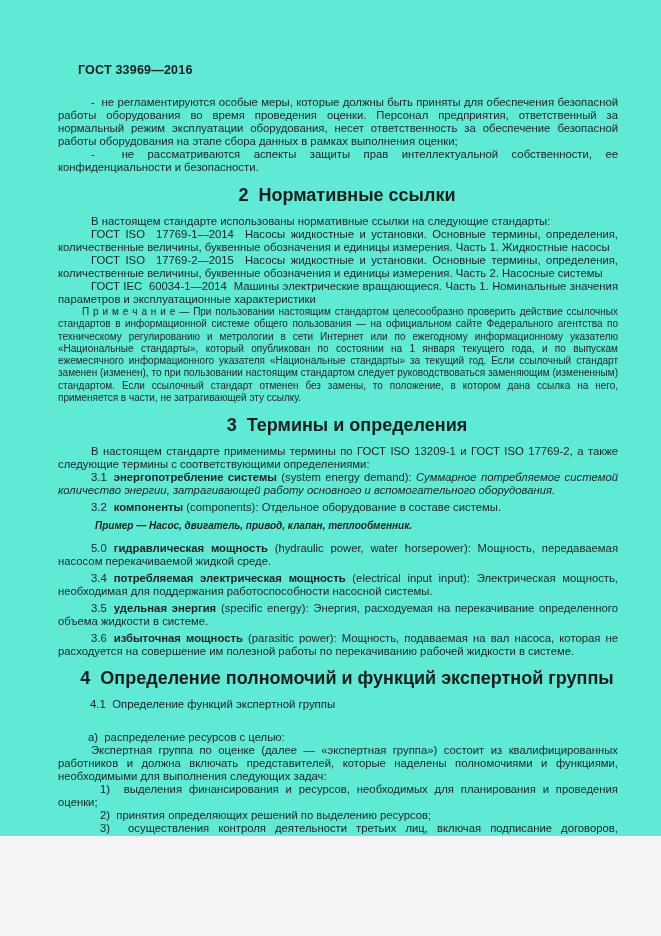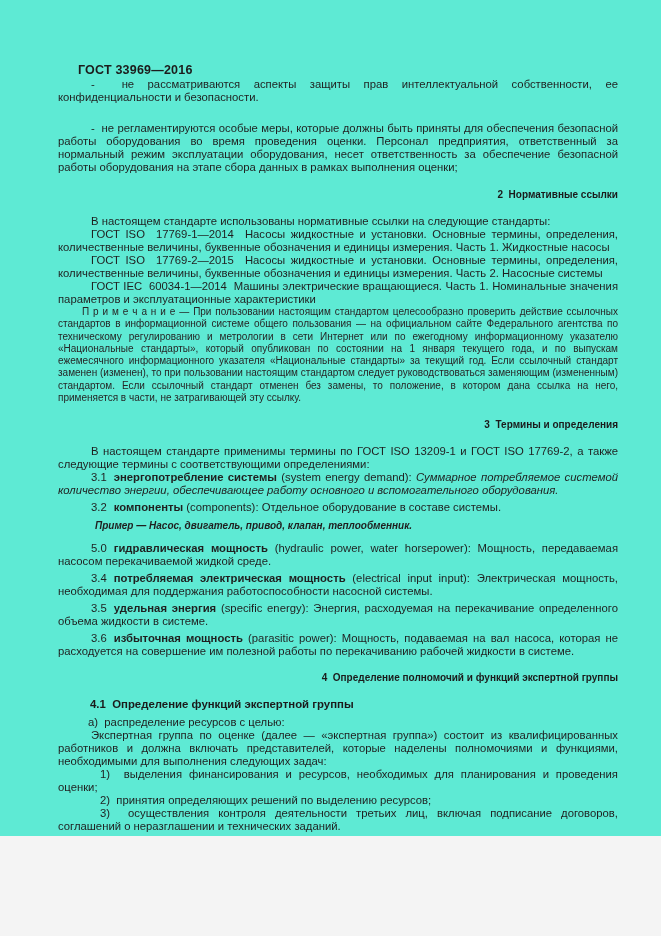--- a/index.html
+++ b/index.html
@@ -23,26 +23,26 @@
   }
 
   p { margin: 0; }
   .body { font-size: 11.3px; line-height: 13px; text-align: justify; color: #1f1f1f; }
   .ti   { text-indent: 33px; }
   .ind-a { text-indent: 30px; }
   .ind-n { text-indent: 42px; }
   .mt-first { margin-top: 18px; }
 
   .sect-heading {
-    font-size: 10px;
+    font-size: 18px;
     font-weight: bold;
     line-height: 16px;
     margin: 13px 0 12px 18px;
     color: #1b1b1b;
-    text-align: right;
+    text-align: center;
   }
 
   .note {
     font-size: 10px;
     line-height: 12.25px;
     text-align: justify;
     text-indent: 24px;
     color: #262626;
   }
 
@@ -56,24 +56,24 @@
     font-style: italic;
     line-height: 12px;
     text-indent: 37px;
     margin: 6px 0 10px 0;
     text-align: left;
     color: #1f1f1f;
   }
 
   .sub-heading {
     font-size: 11.4px;
-    font-weight: bold;
+    font-weight: normal;
     line-height: 13px;
     text-indent: 32px;
-    margin: 0 0 5px 0;
+    margin: 0 0 20px 0;
     text-align: left;
     color: #1b1b1b;
   }
 
   .h4-top { margin-top: 12px; margin-bottom: 12px; }
 
   .page-number {
     font-size: 11px;
     line-height: 13px;
     margin-top: 9px;
@@ -82,37 +82,37 @@
   }
 </style>
 </head>
 <body>
 
 <div class="page">
   <div class="content">
 
     <div class="running-header">ГОСТ 33969—2016</div>
 
+    <p class="body ti mt-first">-&nbsp; не регламентируются особые меры, которые должны быть приняты для обеспечения безопасной работы оборудования во время проведения оценки. Персонал предприятия, ответственный за нормальный режим эксплуатации оборудования, несет ответственность за обеспечение безопасной работы оборудования на этапе сбора данных в рамках выполнения оценки;</p>
     <p class="body ti">-&nbsp; не рассматриваются аспекты защиты прав интеллектуальной собственности, ее конфиденциальности и безопасности.</p>
-    <p class="body ti mt-first">-&nbsp; не регламентируются особые меры, которые должны быть приняты для обеспечения безопасной работы оборудования во время проведения оценки. Персонал предприятия, ответственный за нормальный режим эксплуатации оборудования, несет ответственность за обеспечение безопасной работы оборудования на этапе сбора данных в рамках выполнения оценки;</p>
 
     <div class="sect-heading">2&nbsp; Нормативные ссылки</div>
 
     <p class="body ti">В настоящем стандарте использованы нормативные ссылки на следующие стандарты:</p>
     <p class="body ti">ГОСТ ISO&nbsp; 17769-1—2014&nbsp; Насосы жидкостные и установки. Основные термины, определения, количественные величины, буквенные обозначения и единицы измерения. Часть 1. Жидкостные насосы</p>
     <p class="body ti">ГОСТ ISO&nbsp; 17769-2—2015&nbsp; Насосы жидкостные и установки. Основные термины, определения, количественные величины, буквенные обозначения и единицы измерения. Часть 2. Насосные системы</p>
     <p class="body ti">ГОСТ IEC&nbsp; 60034-1—2014&nbsp; Машины электрические вращающиеся. Часть 1. Номинальные значения параметров и эксплуатационные характеристики</p>
 
     <p class="note"><span>П&nbsp;р&nbsp;и&nbsp;м&nbsp;е&nbsp;ч&nbsp;а&nbsp;н&nbsp;и&nbsp;е&nbsp;—</span> <span>При пользовании настоящим стандартом целесообразно проверить действие ссылочных стандартов в информационной системе общего пользования — на официальном сайте Федерального агентства по техническому регулированию и метрологии в сети Интернет или по ежегодному информационному указателю «Национальные стандарты», который опубликован по состоянии на 1 января текущего года, и по выпускам ежемесячного информационного указателя «Национальные стандарты» за текущий год. Если ссылочный стандарт заменен (изменен), то при пользовании настоящим стандартом следует руководствоваться заменяющим (измененным) стандартом. Если ссылочный стандарт отменен без замены, то положение, в котором дана ссылка на него, применяется в части, не затрагивающей эту ссылку.</span></p>
 
     <div class="sect-heading">3&nbsp; Термины и определения</div>
 
     <p class="body ti">В настоящем стандарте применимы термины по ГОСТ ISO 13209-1 и ГОСТ ISO 17769-2, а также следующие термины с соответствующими определениями:</p>
 
-    <p class="body ti term"><span class="tnum">3.1</span><b>энергопотребление системы</b> <span>(system energy demand):</span> <span class="it">Суммарное потребляемое системой количество энергии, обеспечивающее работу основного и вспомогательного оборудования.</span></p>
+    <p class="body ti term"><span class="tnum">3.1</span><b>энергопотребление системы</b> <span>(system energy demand):</span> <span class="it">Суммарное потребляемое системой количество энергии, затрагивающей работу основного и вспомогательного оборудования.</span></p>
 
     <p class="body ti term"><span class="tnum">3.2</span><b>компоненты</b> <span>(components):</span> <span>Отдельное оборудование в составе системы.</span></p>
 
     <p class="example">Пример — Насос, двигатель, привод, клапан, теплообменник.</p>
 
     <p class="body ti term"><span class="tnum">5.0</span><b>гидравлическая мощность</b> <span>(hydraulic power, water horsepower):</span> <span>Мощность, передаваемая насосом перекачиваемой жидкой среде.</span></p>
 
     <p class="body ti term"><span class="tnum">3.4</span><b>потребляемая электрическая мощность</b> <span>(electrical input input):</span> <span>Электрическая мощность, необходимая для поддержания работоспособности насосной системы.</span></p>
 
     <p class="body ti term"><span class="tnum">3.5</span><b>удельная энергия</b> <span>(specific energy):</span> <span>Энергия, расходуемая на перекачивание определенного объема жидкости в системе.</span></p>

